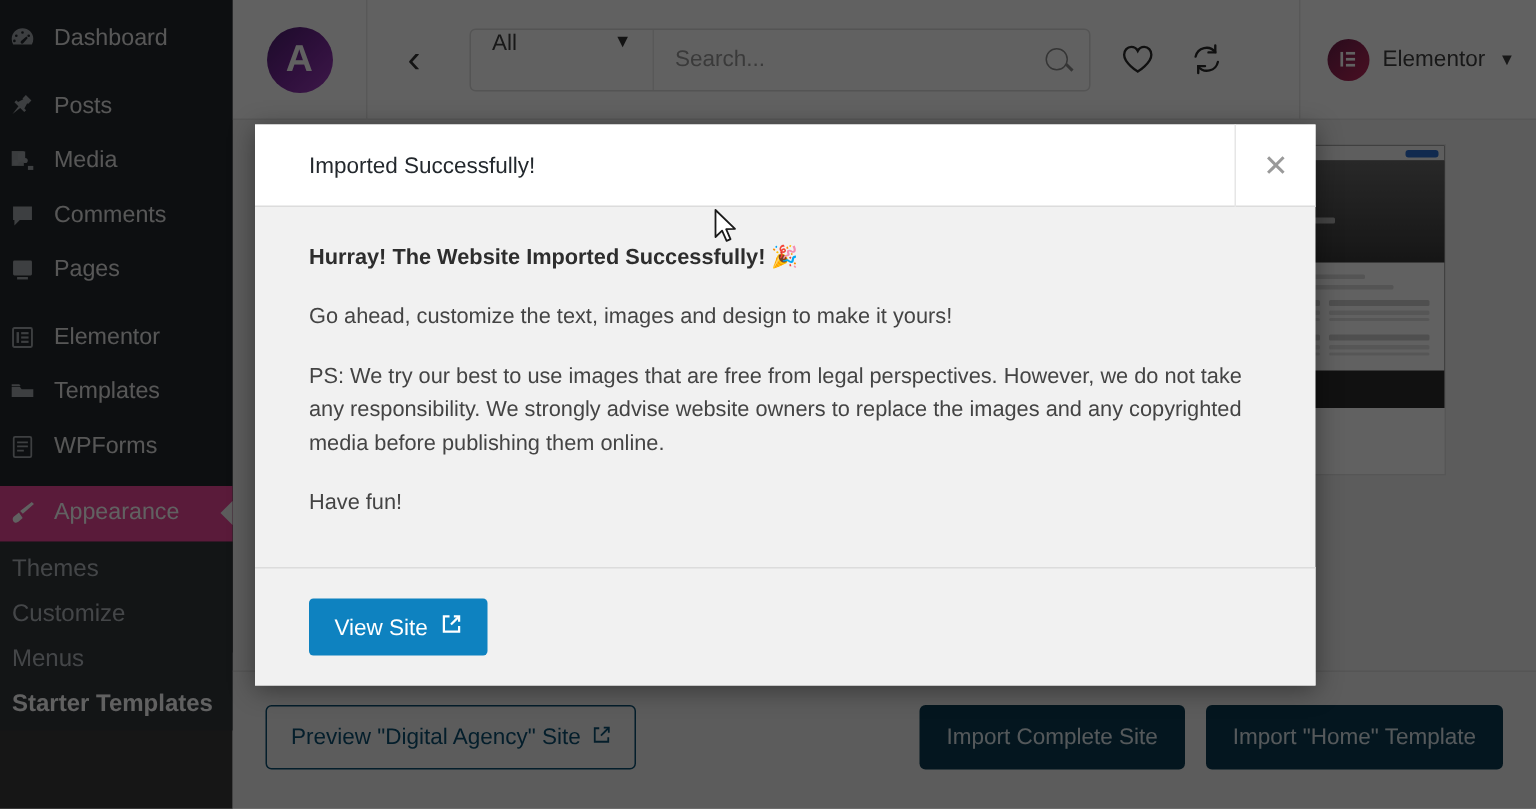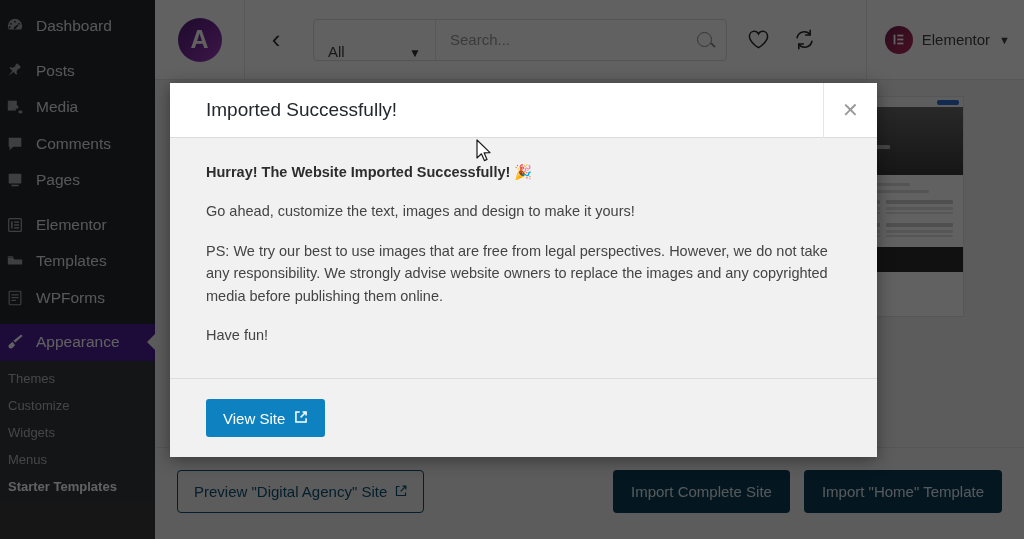--- a/index.html
+++ b/index.html
@@ -28,35 +28,35 @@
   }
   .menu-item .ic {
     width: 26px; height: 20px;
     display: flex; align-items: center; justify-content: flex-start;
     color: #a0a5aa;
     flex: 0 0 26px;
     margin-right: 4px;
   }
   .menu-item .lbl { white-space: nowrap; }
   .menu-item.active {
-    background: #4c1d95; color: #fff;
+    background: #ec4899; color: #fff;
   }
   .menu-item.active .ic { color: #fff; }
   .menu-item.active::after {
     content: "";
     position: absolute; right: 0; top: 50%;
     margin-top: -8px;
     border-style: solid;
     border-width: 8px 8px 8px 0;
     border-color: transparent #f1f1f1 transparent transparent;
   }
   .submenu { background: #32373c; padding: 4px 0 2px 0; }
   .submenu .sub-item {
     color: #b4b9be;
-    font-size: 13px;
+    font-size: 16px;
     padding: 6px 0 6px 8px;
     white-space: nowrap;
   }
   .submenu .sub-item.cur { color: #fff; font-weight: bold; }
   .spacer-sm { height: 8px; }
 
   
   #page {
     position: absolute; left: 155px; top: 0;
     width: 869px; height: 539px;
@@ -84,21 +84,21 @@
   .searchgroup {
     display: flex; align-items: center;
     height: 42px;
     border: 1px solid #dcdcdc;
     border-radius: 4px;
     background: #fff;
     margin-left: 6px;
     overflow: hidden;
   }
   .sel-all {
-    display: flex; align-items: flex-end; justify-content: space-between;
+    display: flex; align-items: flex-start; justify-content: space-between;
     width: 122px; height: 100%;
     padding: 0 14px;
     font-size: 15px; color: #3f3f3f;
     border-right: 1px solid #e8e8e8;
   }
   .chev { font-size: 12px; color: #333; }
   .search-field {
     display: flex; align-items: center; justify-content: space-between;
     width: 290px; height: 100%; padding: 0 14px;
     font-size: 15px; color: #9a9a9a;
@@ -221,21 +221,21 @@
     box-shadow: 0 3px 16px rgba(0,0,0,0.4);
     display: flex; flex-direction: column;
   }
   .m-head {
     height: 55px; background: #fff;
     display: flex; align-items: center;
     border-bottom: 1px solid #dcdcdc;
   }
   .m-title {
     flex: 1; padding-left: 36px;
-    font-size: 19px; color: #23282d;
+    font-size: 15px; color: #23282d;
   }
   .m-close {
     width: 54px; height: 55px;
     display: flex; align-items: center; justify-content: center;
     color: #9a9a9a; font-size: 20px;
     border-left: 1px solid #e6e6e6;
   }
   .m-body {
     flex: 1;
     padding: 23px 36px 10px 36px;
@@ -501,21 +501,20 @@
         <svg width="19" height="19" viewBox="0 0 20 20" fill="currentColor">
           <path d="M17.5 3.2 16 1.7 7.8 8.1l1.9 1.9zM7 9.2 3.5 12c-1 .8-1.2 2.4-.4 3.4.9 1.1 2.5 1.1 3.5.3L9.6 13z"></path>
         </svg>
       </span>
       <span class="lbl">Appearance</span>
     </div>
 
     <div class="submenu">
       <div class="sub-item">Themes</div>
       <div class="sub-item">Customize</div>
-      <div class="sub-item">Widgets</div>
       <div class="sub-item">Menus</div>
       <div class="sub-item cur">Starter Templates</div>
     </div>
   </div>
 
   <div id="modal">
     <div class="m-head">
       <div class="m-title">Imported Successfully!</div>
       <div class="m-close">✕</div>
     </div>

